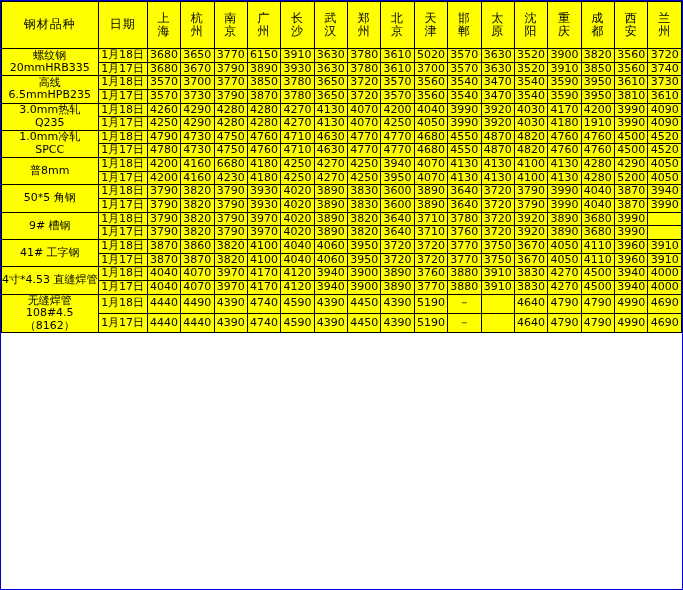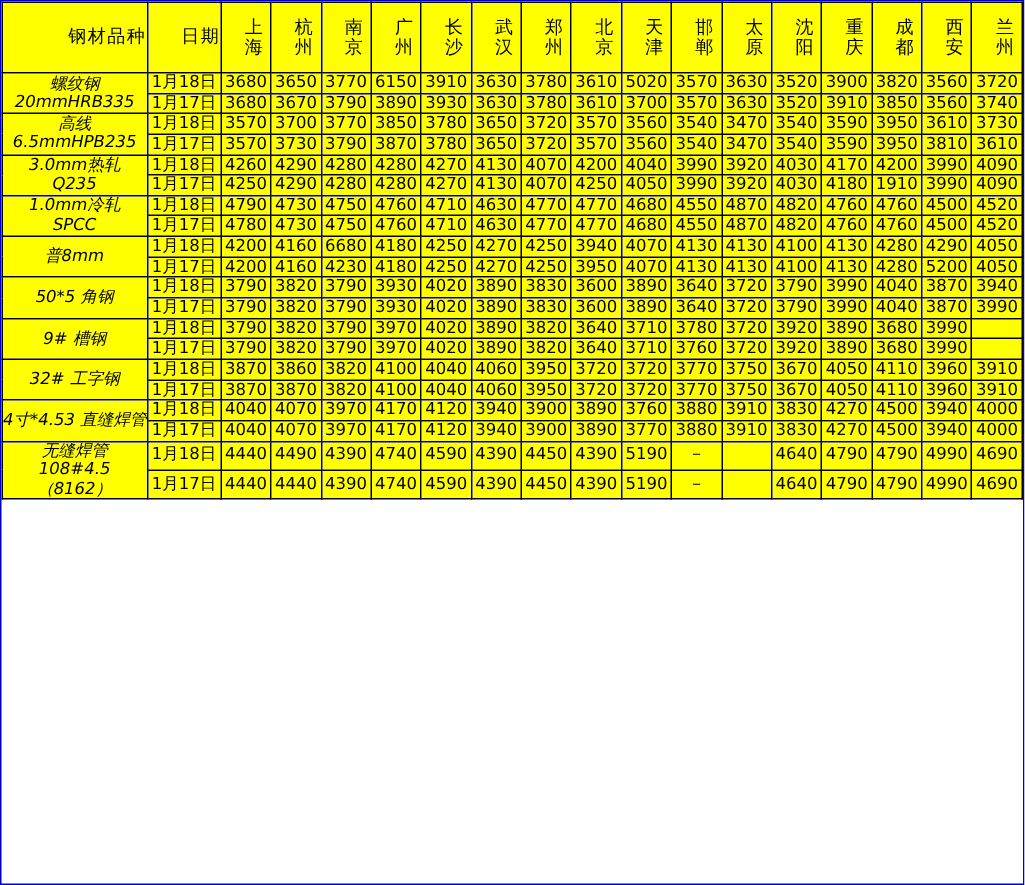--- a/index.html
+++ b/index.html
@@ -37,36 +37,34 @@
     text-align: center;
     vertical-align: middle;
     background: #ffff00;
     overflow: hidden;
     white-space: nowrap;
   }
   table.price thead th {
     height: 46px;
     font-size: 12px;
     letter-spacing: 1px;
-    text-align: right;
   }
   table.price thead th.city {
     white-space: normal;
     word-break: break-all;
     padding: 0 4px;
     line-height: 1.1;
   }
   td.name {
     text-align: left;
     padding: 2px 3px;
     white-space: normal;
     word-break: break-all;
     font-size: 11px;
     line-height: 1.25;
-    font-style: italic;
   }
   td.date {
     font-size: 11px;
     padding: 0 2px;
   }
   td.val {
     font-size: 11px;
   }
   
   col.c-name  { width: 68px; }
@@ -388,21 +386,21 @@
           <td class="val">3710</td>
           <td class="val">3760</td>
           <td class="val">3720</td>
           <td class="val">3920</td>
           <td class="val">3890</td>
           <td class="val">3680</td>
           <td class="val">3990</td>
           <td class="val"></td>
         </tr>
         <tr>
-          <td class="name" rowspan="2">32# 工字钢</td>
+          <td class="name" rowspan="2">41# 工字钢</td>
           <td class="date">1月18日</td>
           <td class="val">3870</td>
           <td class="val">3860</td>
           <td class="val">3820</td>
           <td class="val">4100</td>
           <td class="val">4040</td>
           <td class="val">4060</td>
           <td class="val">3950</td>
           <td class="val">3720</td>
           <td class="val">3720</td>

